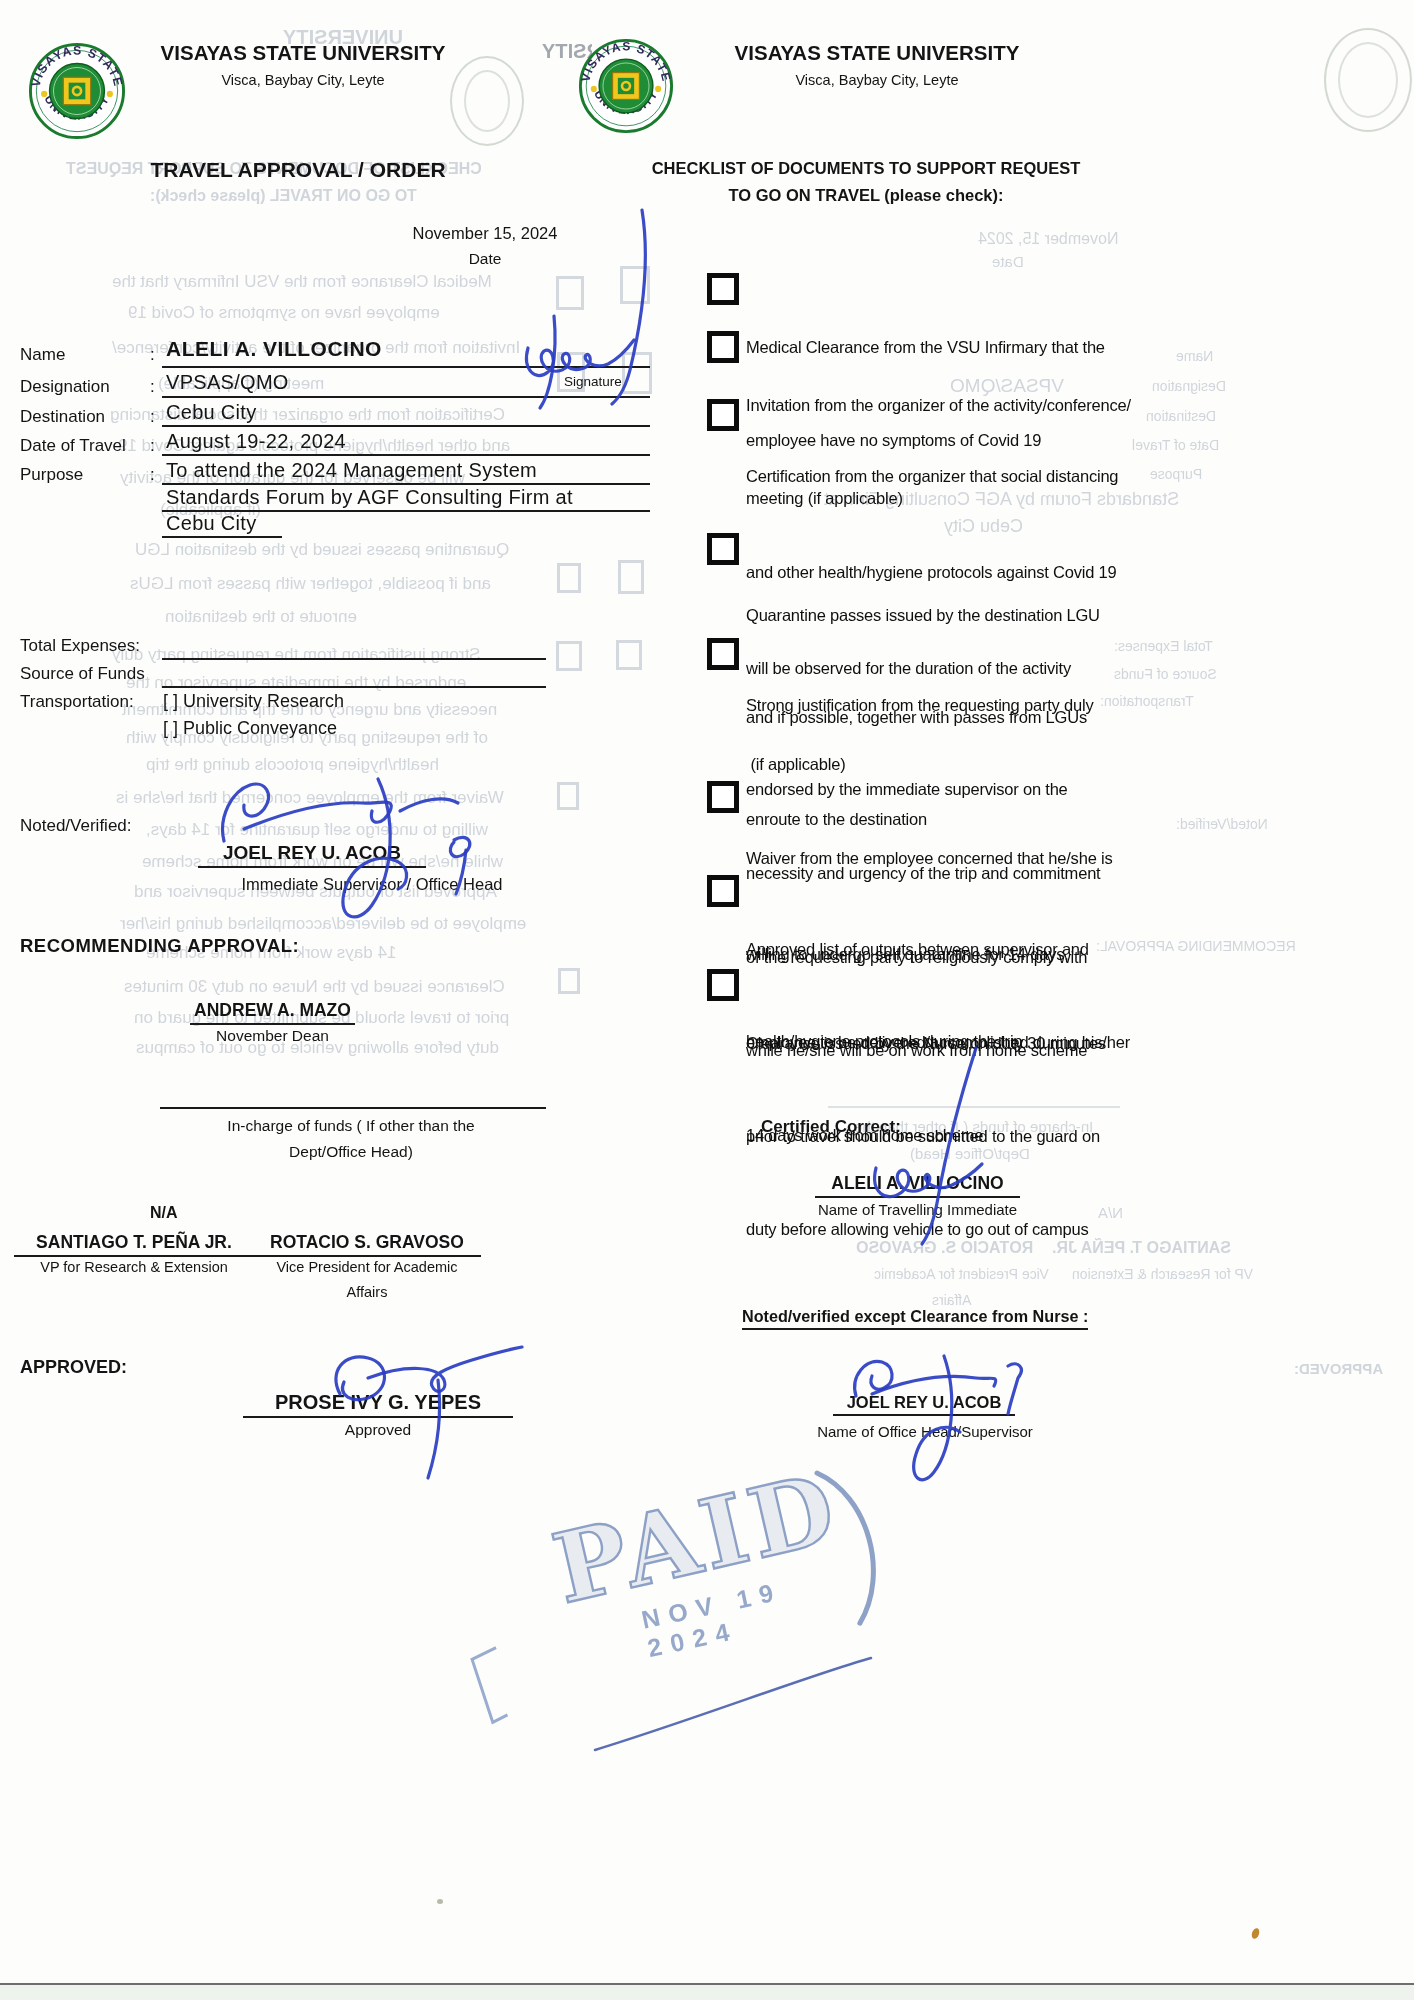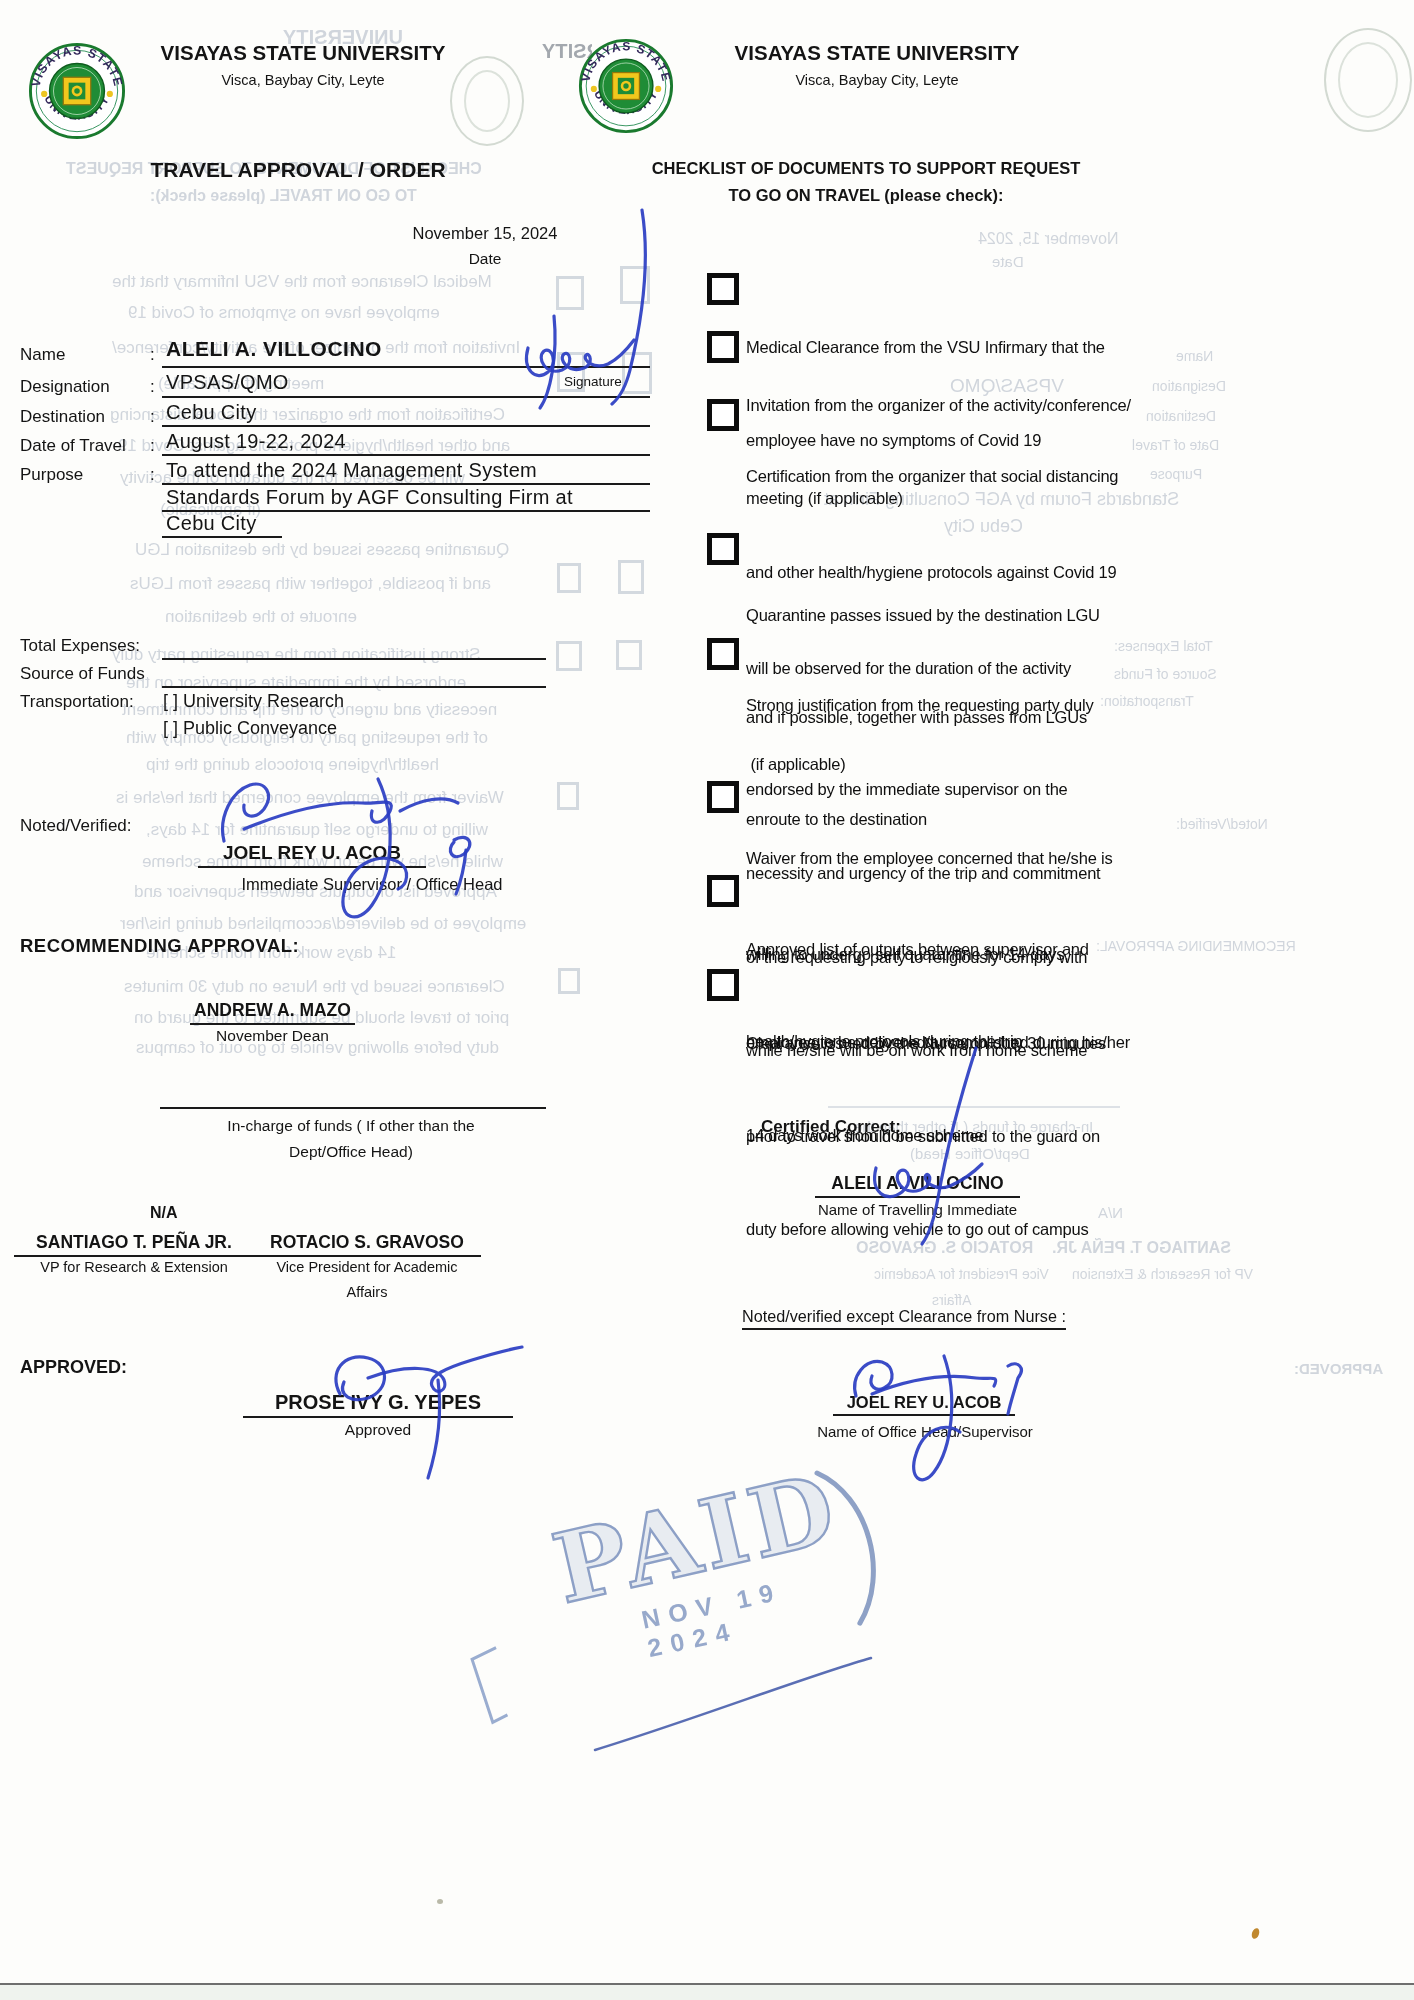--- a/index.html
+++ b/index.html
@@ -297,21 +297,21 @@
       <div>Clearance issued by the Nurse on duty 30 minutes</div>
       <div>prior to travel should be submitted to the guard on</div>
       <div>duty before allowing vehicle to go out of campus</div>
     </div>
   </div>
 
   <div class="a b" style="left:761px;top:1117px;font-size:17px">Certified Correct:</div>
   <div class="a b c ul" style="left:815px;top:1173px;width:205px;font-size:17.5px">ALELI A. VILLOCINO</div>
   <div class="a c" style="left:800px;top:1201px;width:235px;font-size:15px">Name of Travelling Immediate</div>
 
-  <div class="a ul" style="left:742px;top:1307px;font-size:16.2px;font-weight:400">Noted/verified except Clearance from Nurse :</div>
+  <div class="a ul" style="left:742px;top:1307px;font-size:16.2px;font-weight:700">Noted/verified except Clearance from Nurse :</div>
   <div class="a b c ul" style="left:833px;top:1393px;width:182px;font-size:16.5px">JOEL REY U. ACOB</div>
   <div class="a c" style="left:810px;top:1423px;width:230px;font-size:15px">Name of Office Head/Supervisor</div>
 
   <svg class="sig" style="left:500px;top:198px" width="165" height="215" viewBox="0 0 165 215">
     <path d="M142,12 C150,62 142,122 130,172 C126,188 119,200 112,206"></path>
     <path d="M28,150 C22,172 36,184 48,174 C58,165 52,148 44,153 C36,160 46,178 62,172 C74,167 70,152 64,156 C58,161 68,176 84,170 C94,166 90,154 86,157 C82,162 94,172 108,166 C120,160 128,150 134,142"></path>
     <path d="M54,118 C58,158 50,196 40,210"></path>
   </svg>
 
   <svg class="sig" style="left:210px;top:733px" width="265" height="215" viewBox="0 0 265 215">

